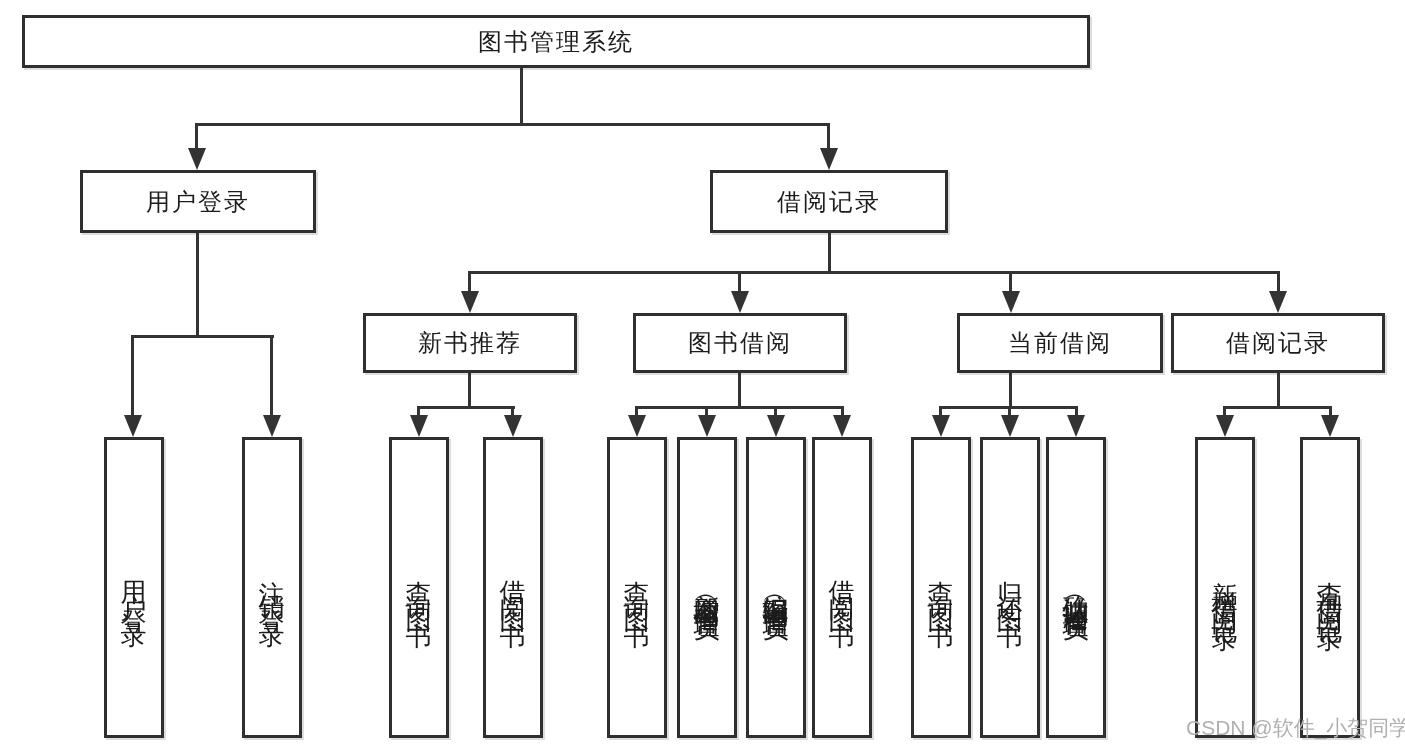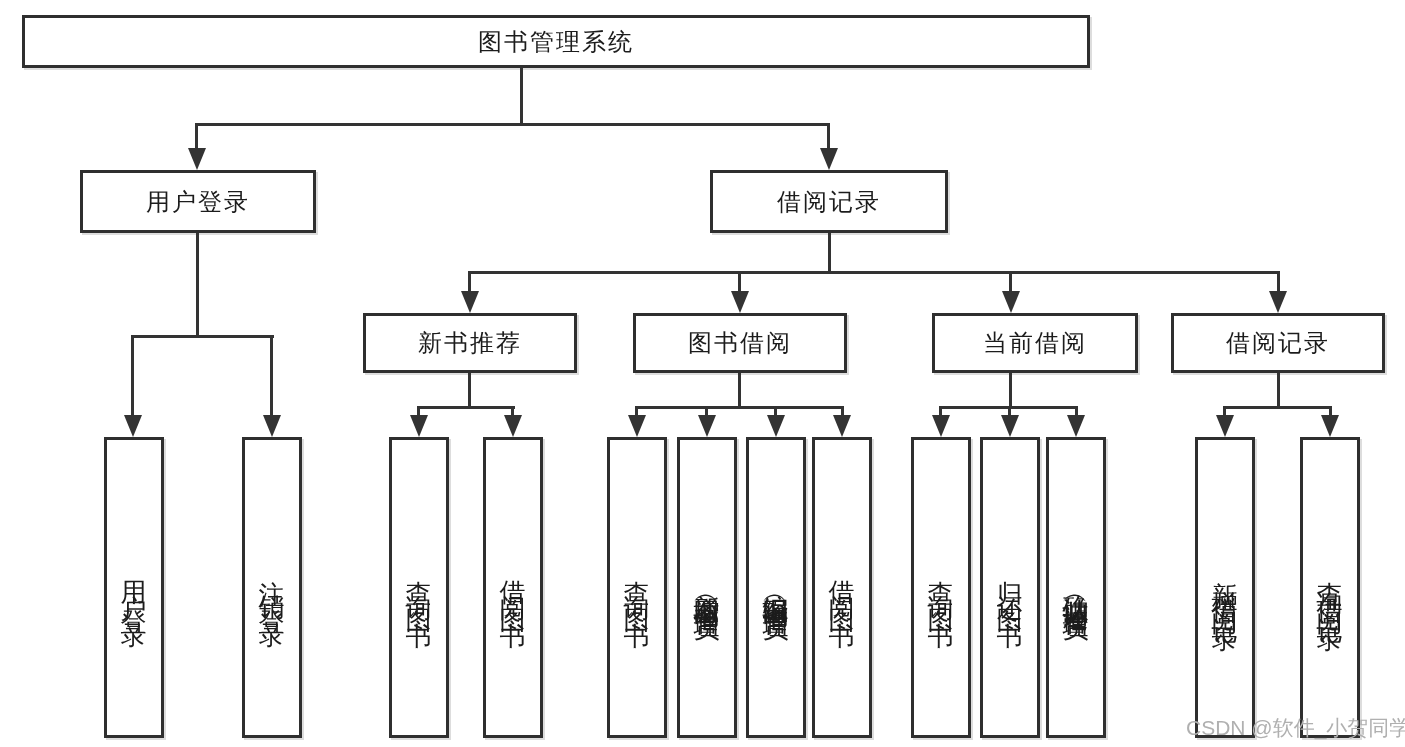--- a/index.html
+++ b/index.html
@@ -91,21 +91,21 @@
   <div class="arrow" style="left:731px;top:291px"></div>
   <div class="arrow" style="left:1002px;top:291px"></div>
   <div class="arrow" style="left:1269px;top:291px"></div>
 
   <div class="node h" style="left:363px;top:313px;width:214px;height:60px">
     <span>新书推荐</span>
   </div>
   <div class="node h" style="left:633px;top:313px;width:214px;height:60px">
     <span>图书借阅</span>
   </div>
-  <div class="node h" style="left:932px;top:313px;width:206px;height:60px">
+  <div class="node h" style="left:957px;top:313px;width:206px;height:60px">
     <span>当前借阅</span>
   </div>
   <div class="node h" style="left:1171px;top:313px;width:214px;height:60px">
     <span>借阅记录</span>
   </div>
 
   <div class="vline" style="left:468px;top:373px;height:36px"></div>
   <div class="hline" style="left:417px;top:406px;width:98px"></div>
   <div class="vline" style="left:417px;top:406px;height:15px"></div>
   <div class="vline" style="left:511px;top:406px;height:15px"></div>

